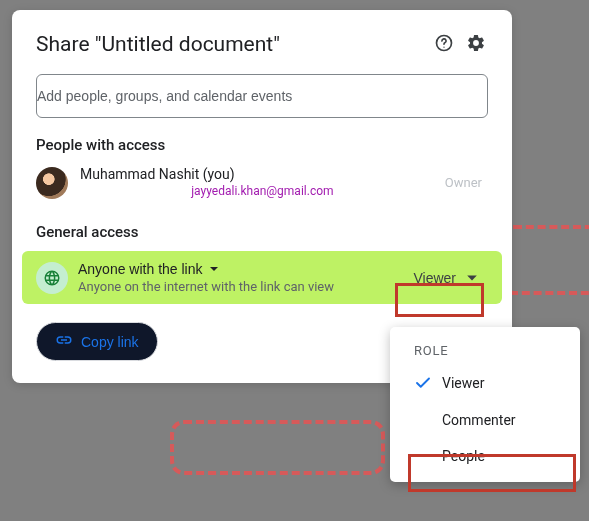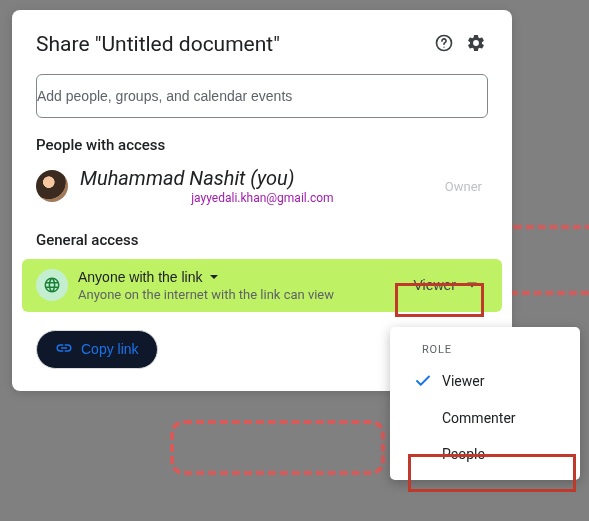--- a/index.html
+++ b/index.html
@@ -70,21 +70,21 @@
   }
   .avatar {
     width: 32px;
     height: 32px;
     border-radius: 50%;
     background: radial-gradient(circle at 40% 38%, #f4c7a1 0 20%, #3b2a1f 22% 60%, #a07a5a 62% 100%);
     margin-right: 12px;
     flex-shrink: 0;
   }
   .person-info { flex: 1; }
-  .person-name { font-size: 20px; color: #202124; line-height: 1.25; font-style: italic; }
+  .person-name { font-size: 14px; color: #202124; line-height: 1.25; }
   .person-email { font-size: 12px; color: #a21caf; line-height: 1.3; text-align: center; }
   .owner-badge { font-size: 13px; color: #bdc1c6; padding-right: 6px; }
   .general-row {
     display: flex;
     align-items: center;
     padding: 10px 16px 10px 14px;
     background: #bef264;
     margin: 4px 10px 0 10px;
     border-radius: 6px;
   }
@@ -145,24 +145,24 @@
     position: absolute;
     top: 327px;
     left: 390px;
     width: 190px;
     background: #fff;
     border-radius: 5px;
     box-shadow: 0 3px 12px rgba(0,0,0,0.25);
     padding: 10px 0 8px 0;
   }
   .menu-header {
-    font-size: 11px;
+    font-size: 13px;
     color: #5f6368;
     letter-spacing: 0.8px;
-    padding: 6px 16px 6px 32px;
+    padding: 6px 16px 6px 24px;
   }
   .menu-item {
     display: flex;
     align-items: center;
     padding: 10px 16px 10px 24px;
     font-size: 14px;
     color: #202124;
     cursor: pointer;
   }
   .menu-item .check {

